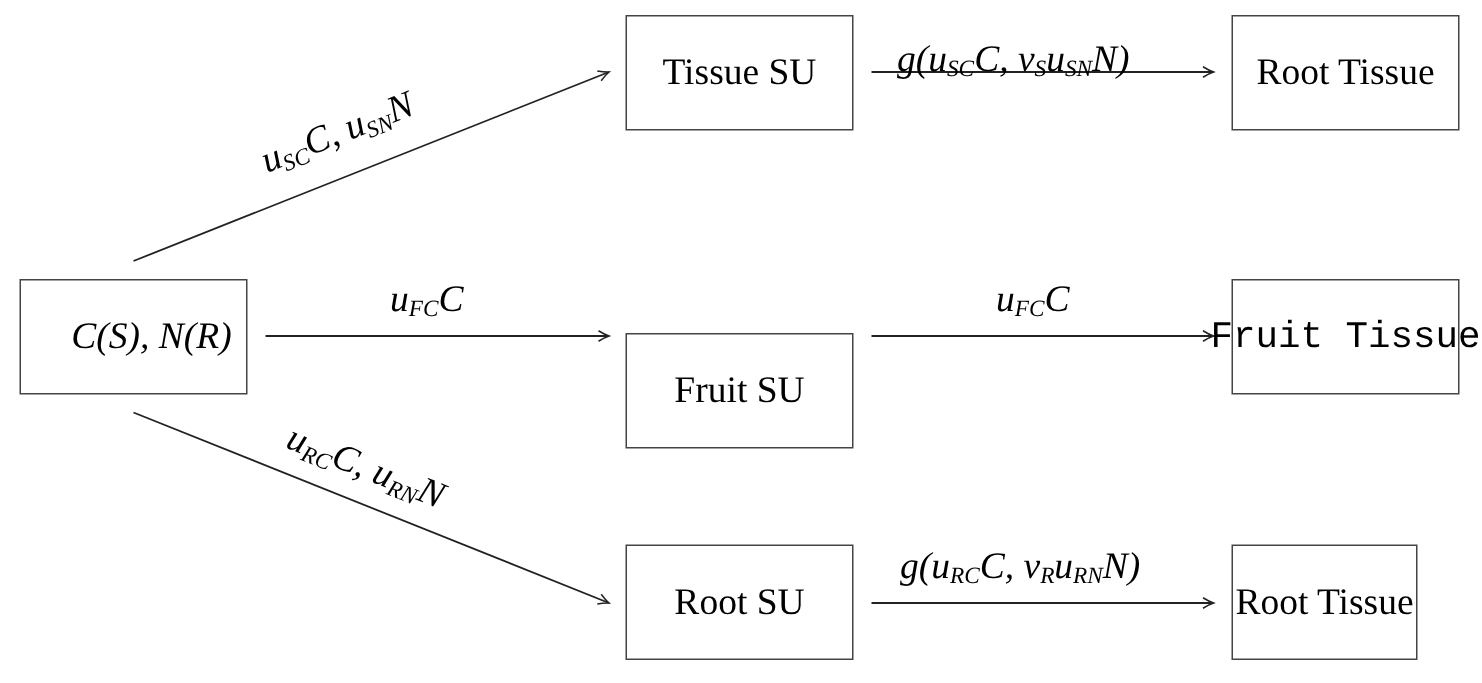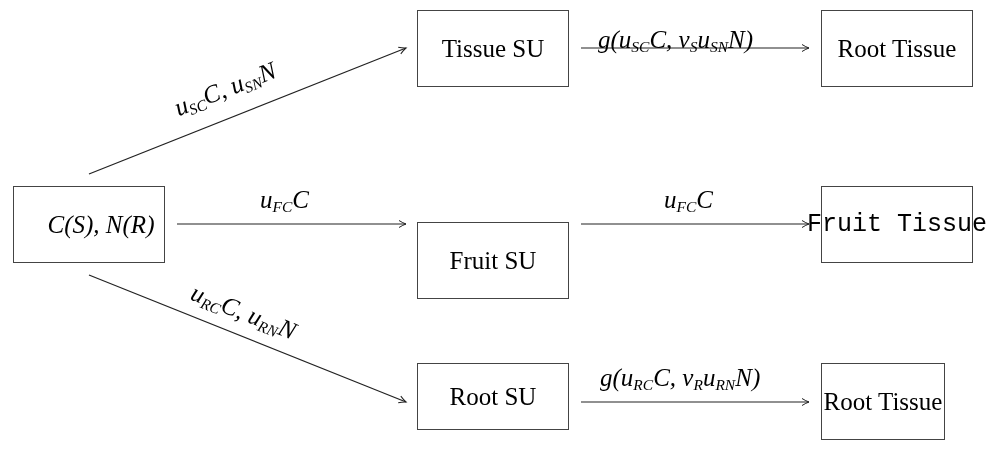--- a/index.html
+++ b/index.html
@@ -33,21 +33,21 @@
 
 <div class="node math" style="left:13px;top:186px;width:152px;height:77px;">
   <span><span>C(S), </span><span>N(R)</span></span>
 </div>
 <div class="node" style="left:417px;top:10px;width:152px;height:77px;">
   <span>Tissue SU</span>
 </div>
 <div class="node" style="left:417px;top:186px;width:152px;height:77px;margin-top:36px;">
   <span>Fruit SU</span>
 </div>
-<div class="node" style="left:417px;top:363px;width:152px;height:67px;">
+<div class="node" style="left:417px;top:363px;width:152px;height:77px;">
   <span>Root SU</span>
 </div>
 <div class="node" style="left:821px;top:10px;width:152px;height:77px;">
   <span>Root Tissue</span>
 </div>
 <div class="node" style="left:821px;top:186px;width:152px;height:77px;font-family:Liberation Mono, monospace;">
   <span>Fruit Tissue</span>
 </div>
 <div class="node" style="left:821px;top:363px;width:124px;height:77px;">
   <span>Root Tissue</span>

